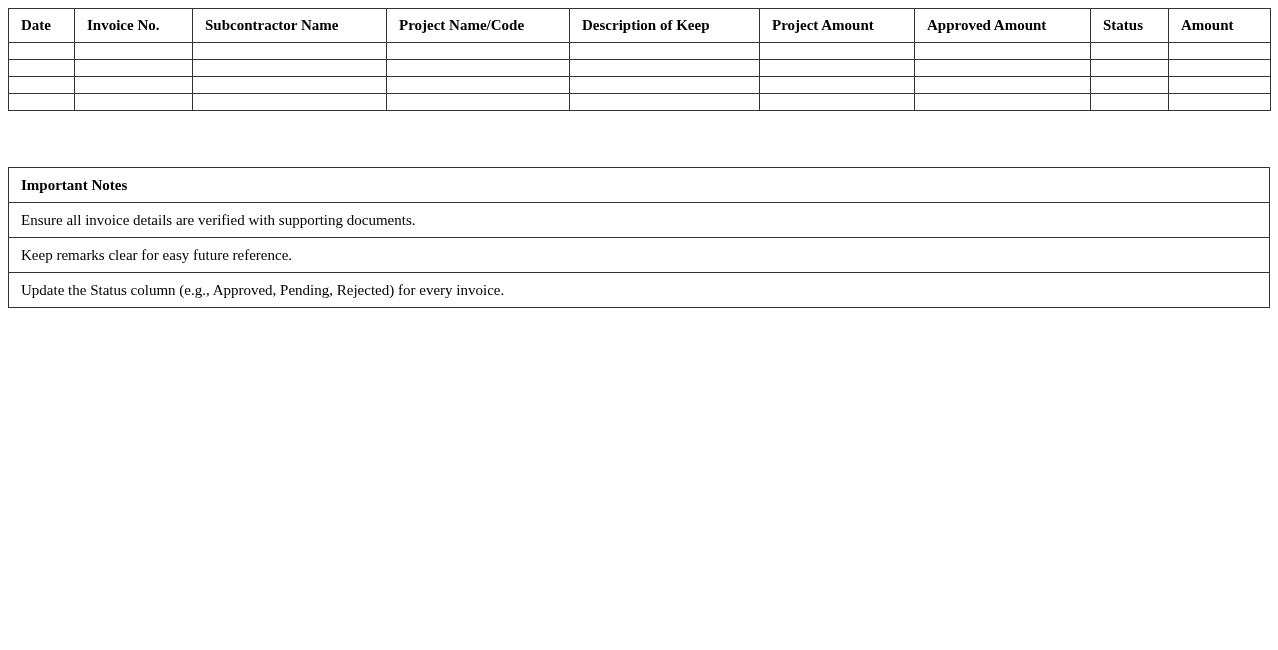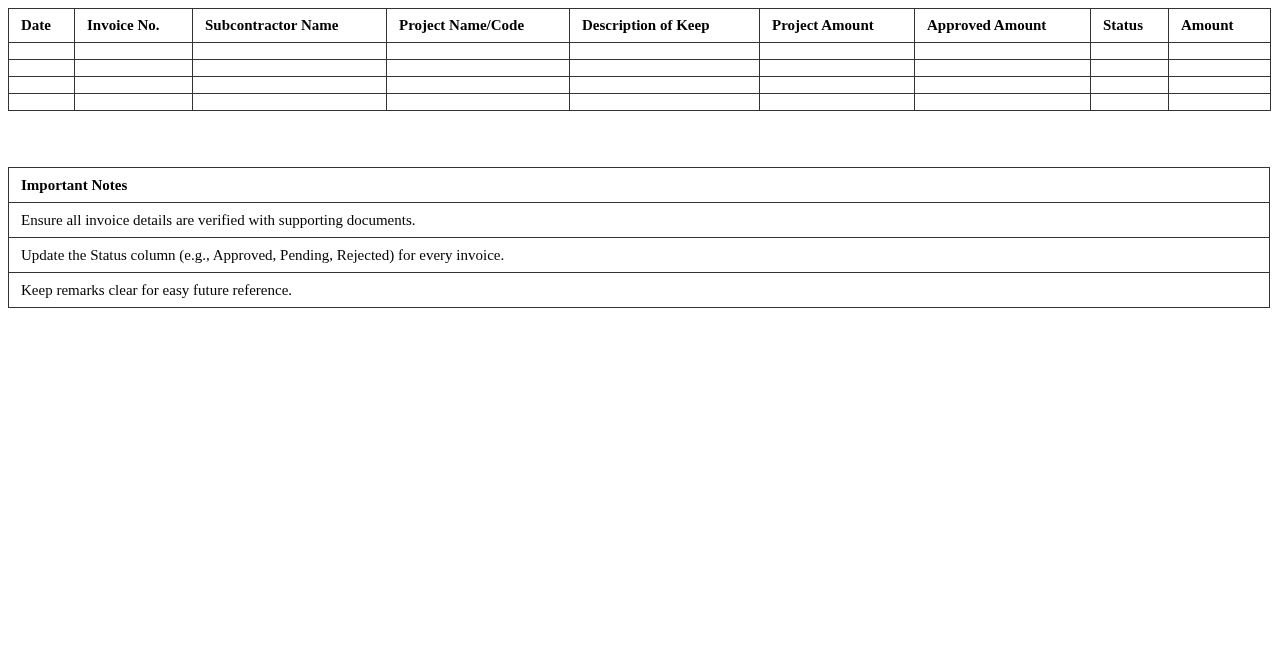--- a/index.html
+++ b/index.html
@@ -136,19 +136,19 @@
 
 <table class="notes-table">
   <tbody>
     <tr>
       <td class="notes-header">Important Notes</td>
     </tr>
     <tr>
       <td>Ensure all invoice details are verified with supporting documents.</td>
     </tr>
     <tr>
-      <td>Update the Status column (e.g., Approved, Pending, Rejected) for every invoice.</td>
+      <td>Keep remarks clear for easy future reference.</td>
     </tr>
     <tr>
-      <td>Keep remarks clear for easy future reference.</td>
+      <td>Update the Status column (e.g., Approved, Pending, Rejected) for every invoice.</td>
     </tr>
   </tbody>
 </table>
 
 </body></html>

